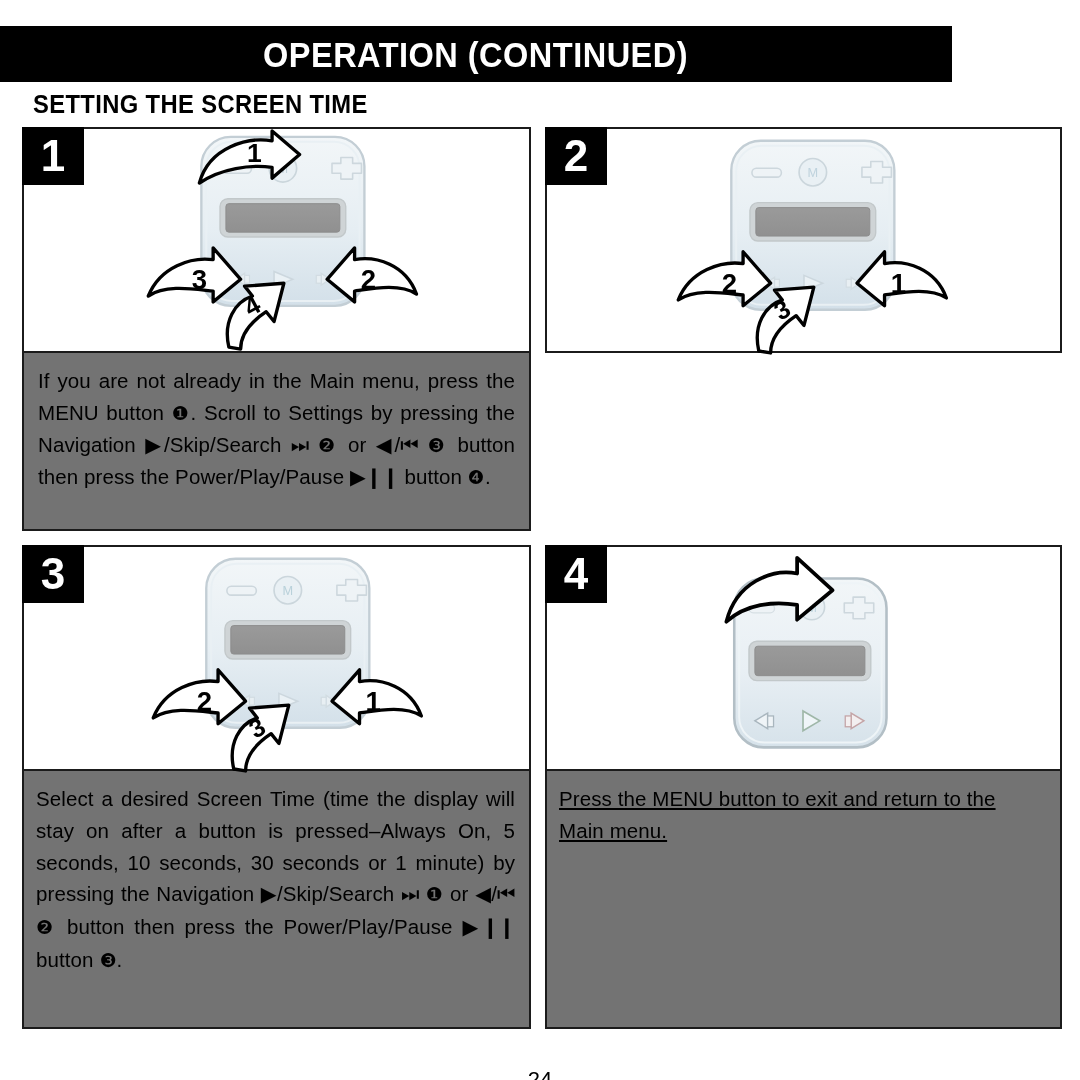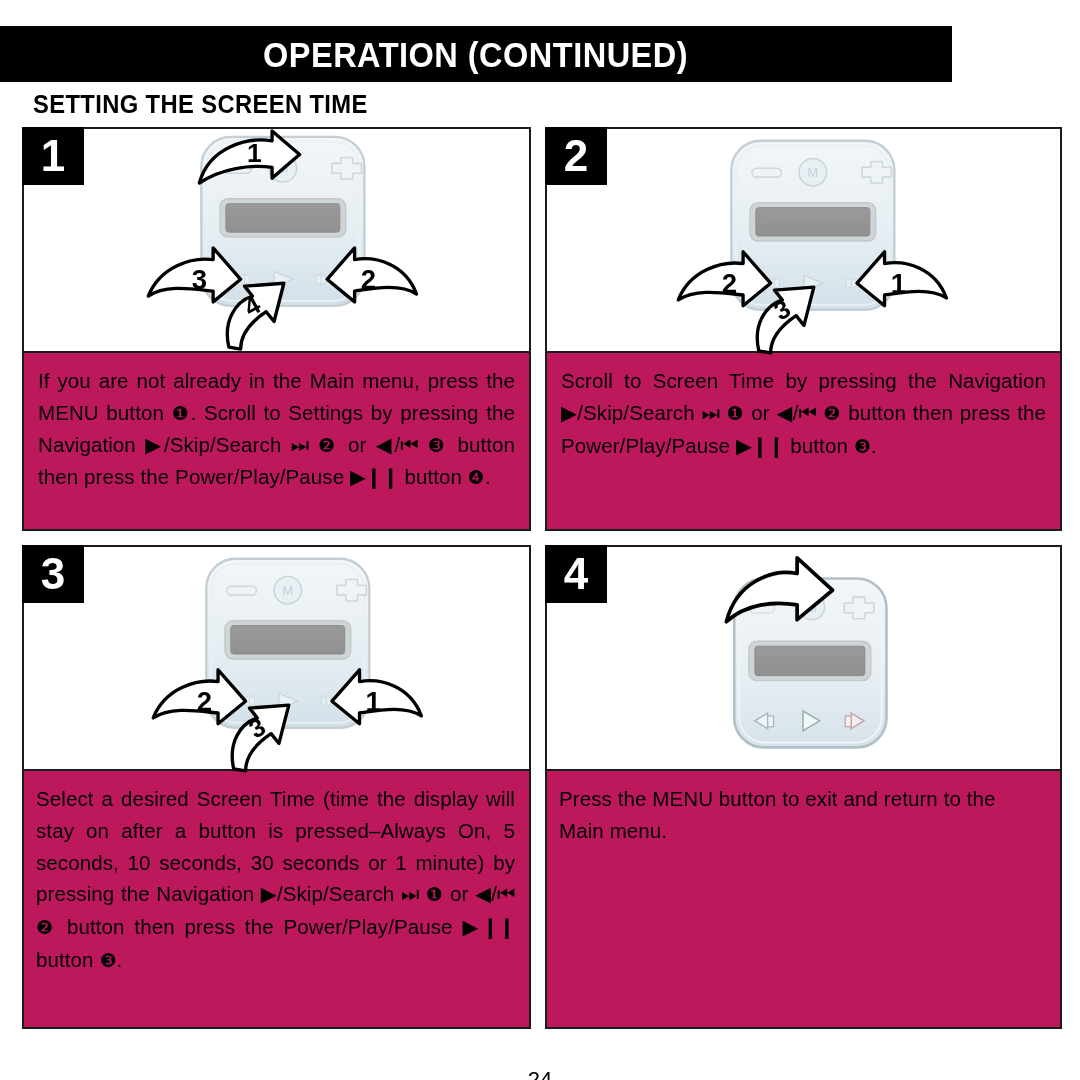--- a/index.html
+++ b/index.html
@@ -101,35 +101,35 @@
     top: 0;
     width: 100%;
     height: 100%;
     overflow: visible;
   }
 
   
   .txt-panel {
     border: 2px solid #1b1b1b;
     border-top: none;
-    background: #be185d;
+    background: #737373;
     box-sizing: border-box;
     padding: 12px 14px 8px 14px;
   }
   .txt-h178 { height: 178px; }
   .txt-h258 { height: 258px; padding-left: 12px; }
 
   .body-text {
     font-size: 20.5px;
     line-height: 1.55;
     text-align: justify;
     text-justify: inter-word;
     letter-spacing: 0.1px;
   }
-  .body-text.no-justify { text-align: left; }
+  .body-text.no-justify { text-align: left; text-decoration: underline; }
 
   .row-gap { height: 14px; }
 
   
   .g { font-family: "DejaVu Sans", sans-serif; letter-spacing: -0.5px;}
   .cnum {
     font-family: "DejaVu Sans", sans-serif;
     font-size: 19px;
   }
 
@@ -289,23 +289,20 @@
               <path d="M404 172 C 393 142, 363 133, 341 137 L 341 125 L 313 157 L 341 180 L 341 169 C 361 166, 387 161, 404 172 Z" fill="#ffffff" stroke="#000000" stroke-width="3.4" stroke-linejoin="round"></path>
               <text x="355" y="167" font-family="'Liberation Sans', sans-serif" font-size="28" font-weight="bold" text-anchor="middle">1</text>
             </g>
             <g>
               <path d="M213 226 C 207 200, 219 180, 237 174 L 229 164 L 269 161 L 259 200 L 251 190 C 239 198, 225 210, 225 228 Z" fill="#ffffff" stroke="#000000" stroke-width="3.4" stroke-linejoin="round"></path>
               <text x="241" y="192" font-family="'Liberation Sans', sans-serif" font-size="26" font-weight="bold" text-anchor="middle" transform="rotate(-28 241 192)">3</text>
             </g>
           </svg>
         </div>
       </div>
-      <div class="txt-panel txt-h178">
-        <div class="body-text">Scroll to Screen Time by pressing the Navigation <span class="g">▶</span>/Skip/Search <span class="g">⏭</span> <span class="cnum">❶</span> or <span class="g">◀</span>/<span class="g">⏮</span> <span class="cnum">❷</span> button then press the Power/Play/Pause <span class="g">▶❙❙</span> button <span class="cnum">❸</span>.</div>
-      </div>
     </div>
   </div>
 
   <div class="row-gap"></div>
 
   <div class="row">
 
     <div class="col col-left">
       <div class="fig-panel">
         <div class="step-badge">3</div>

